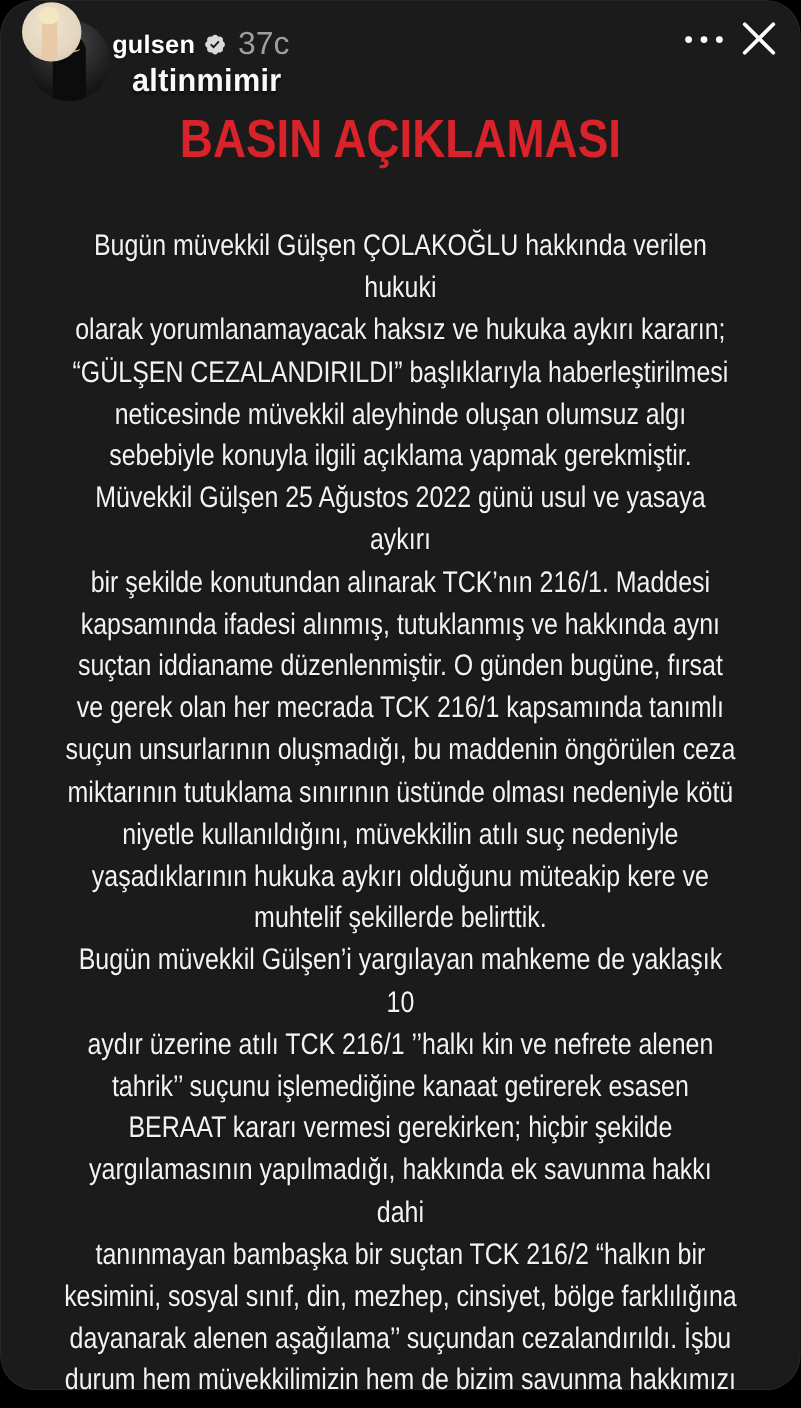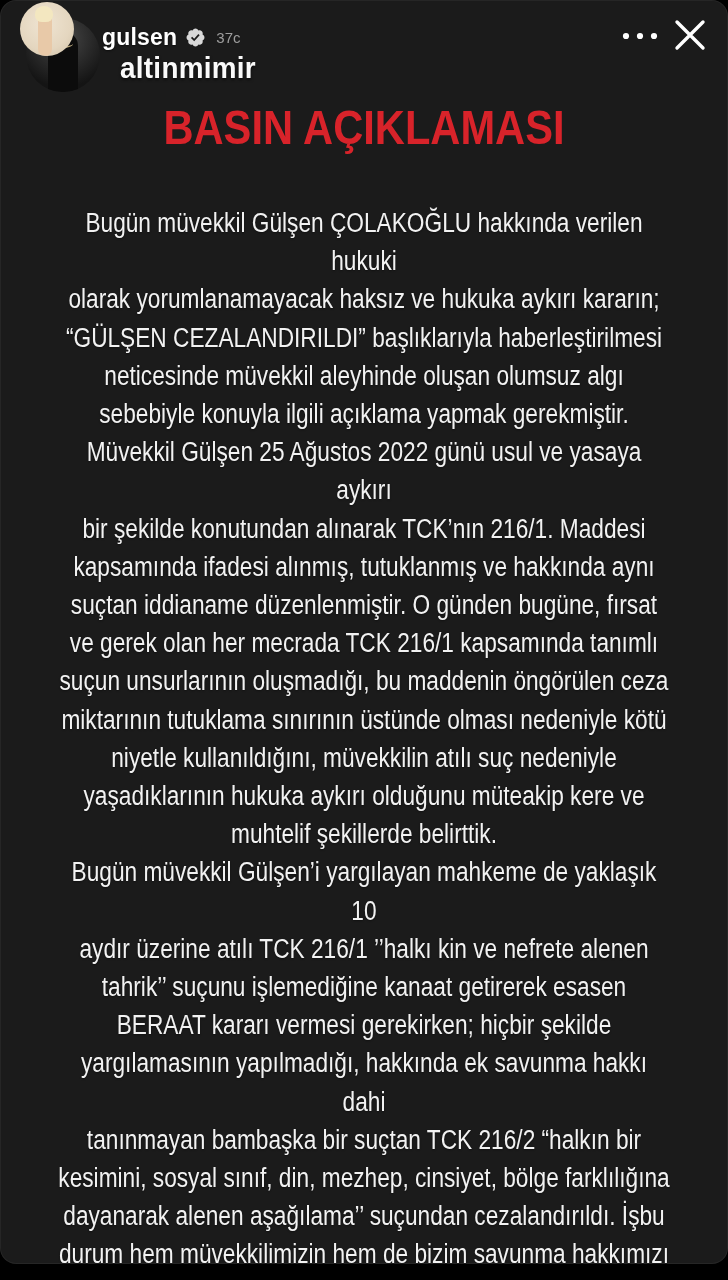--- a/index.html
+++ b/index.html
@@ -4,21 +4,21 @@
 <style>
   * { margin:0; padding:0; box-sizing:border-box; }
   html,body { width:728px; height:1280px; background:#000; overflow:hidden; }
   body { font-family:"Liberation Sans", sans-serif; }
 
   .screen { position:relative; width:728px; height:1280px; background:#000; }
 
   .story-card {
     position:absolute; left:0; top:0; width:728px; height:1264px;
     background:#1b1b1b;
-    border-radius:16px;
+    border-radius:32px;
     box-shadow: inset 0 0 0 1px rgba(255,255,255,0.05);
     overflow:hidden;
   }
 
   
   .header { position:absolute; left:0; top:0; width:100%; height:110px; z-index:5; }
 
   .avatar-stack { position:absolute; left:20px; top:2px; width:82px; height:96px; }
   .avatar-big {
     position:absolute; left:6px; top:16px; width:74px; height:74px; border-radius:50%;
@@ -45,21 +45,21 @@
   .avatar-small .hair {
     position:absolute; left:15px; top:4px; width:18px; height:16px;
     background:#f3e7c0; border-radius:50% 50% 40% 40%;
   }
 
   .header-text { position:absolute; left:102px; top:24px; }
   .row1 { display:flex; align-items:center; gap:8px; }
   .username { color:#fff; font-size:23px; font-weight:700; letter-spacing:.2px;
               text-shadow:0 1px 2px rgba(0,0,0,.5); }
   .verified { display:inline-flex; width:21px; height:21px; }
-  .timestamp { color:#9e9e9e; font-size:15px; font-weight:400; margin-left:2px; }
+  .timestamp { color:#9e9e9e; font-size:29px; font-weight:400; margin-left:2px; }
   .row2 { margin-left:18px; margin-top:1px; color:#fafafa; font-size:29px; font-weight:800;
           letter-spacing:.3px; text-shadow:0 2px 3px rgba(0,0,0,.55);
           transform:scaleX(.96); transform-origin:0 0; }
 
   .header-actions { position:absolute; right:0; top:0; height:70px; }
   .btn { background:none; border:none; cursor:pointer; position:absolute; top:0; }
   .btn-more { right:62px; top:22px; width:52px; height:28px; display:flex; align-items:center; justify-content:center; }
   .btn-close { right:14px; top:12px; width:48px; height:48px; display:flex; align-items:center; justify-content:center; }
 
   

